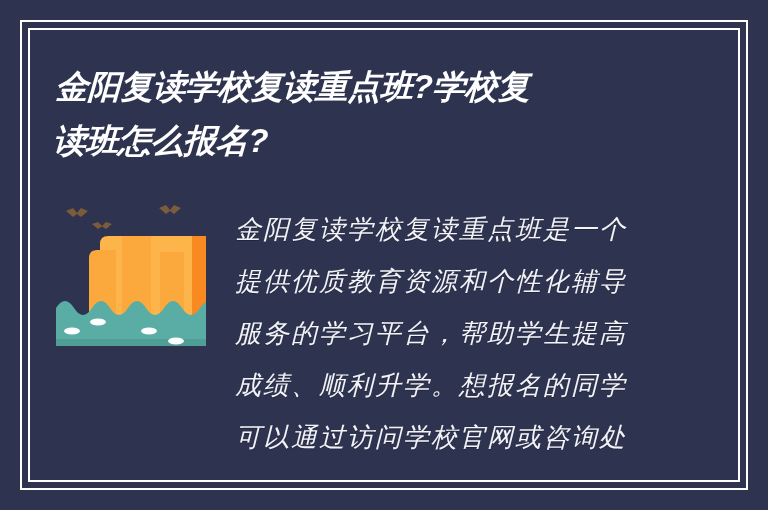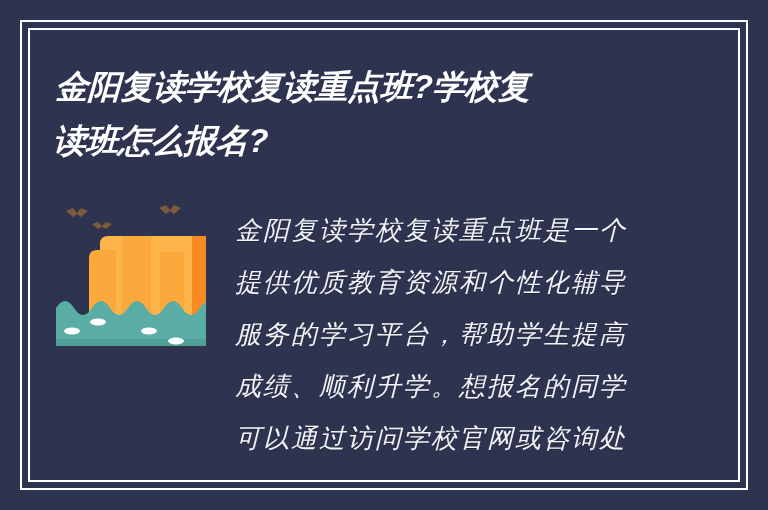--- a/index.html
+++ b/index.html
@@ -65,21 +65,21 @@
     width: 150px;
     height: 160px;
   }
   
   .body-text {
     position: absolute;
     left: 235px;
     top: 205px;
     width: 420px;
     color: #f2f3f7;
-    font-family: Liberation Serif, serif;
+    font-family: Liberation Mono, monospace;
     font-style: italic;
     font-size: 26px;
     line-height: 52px;
     letter-spacing: 2px;
     white-space: pre-wrap;
     text-shadow: 0 1px 0 rgba(0,0,0,0.25);
   }
 </style>
 </head>
 <body>

